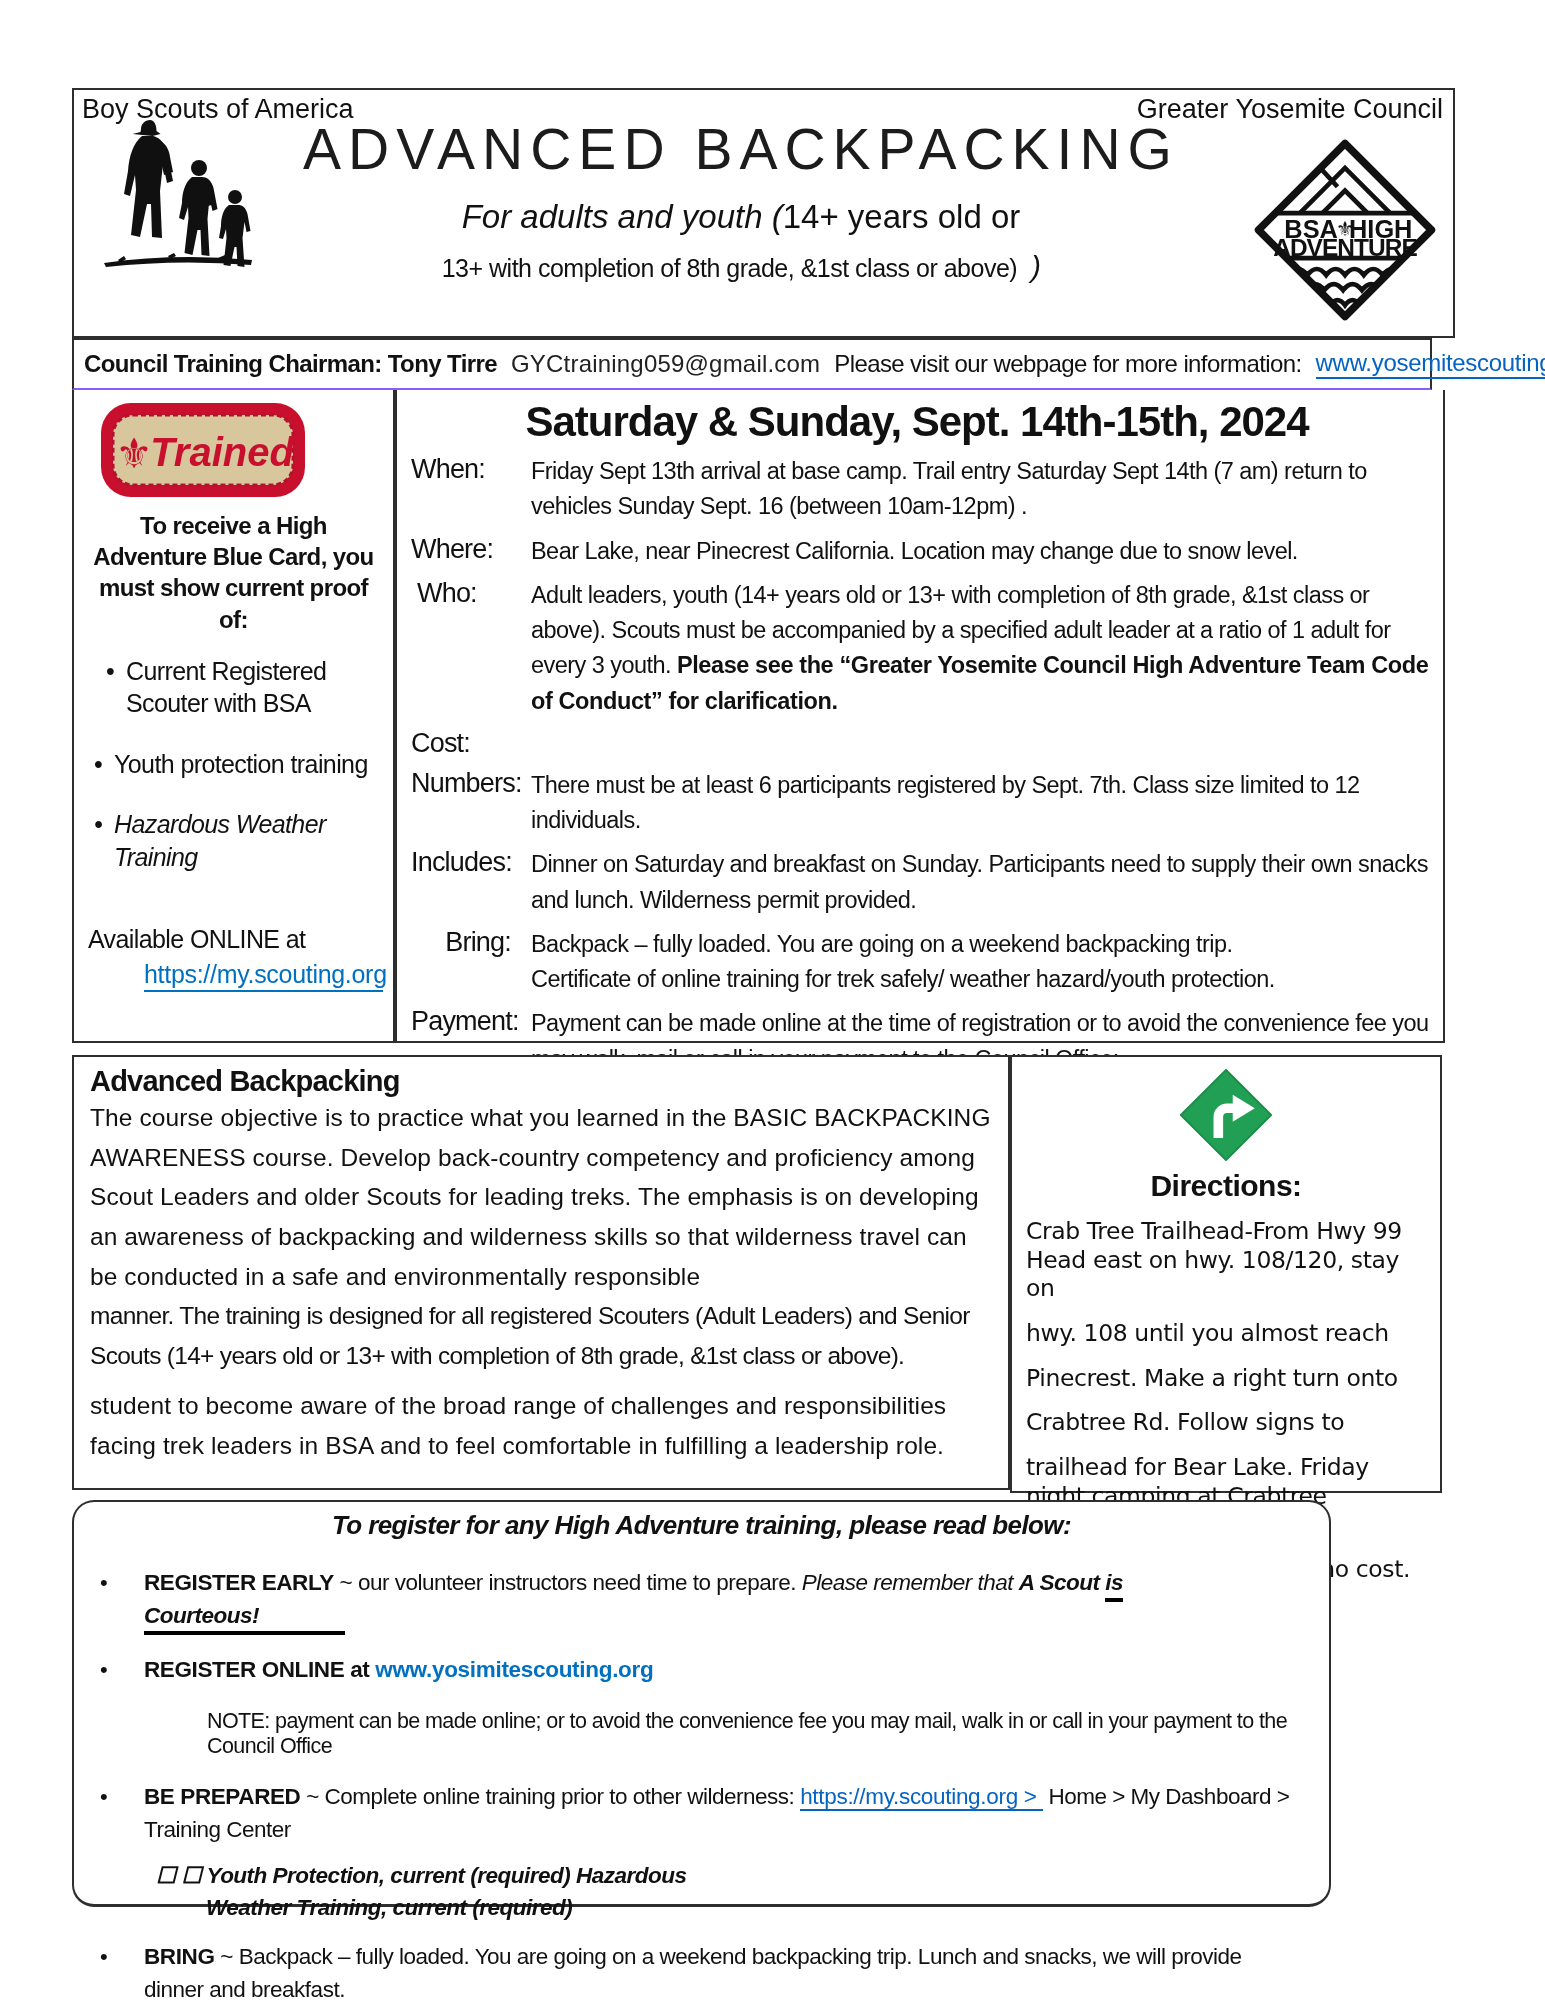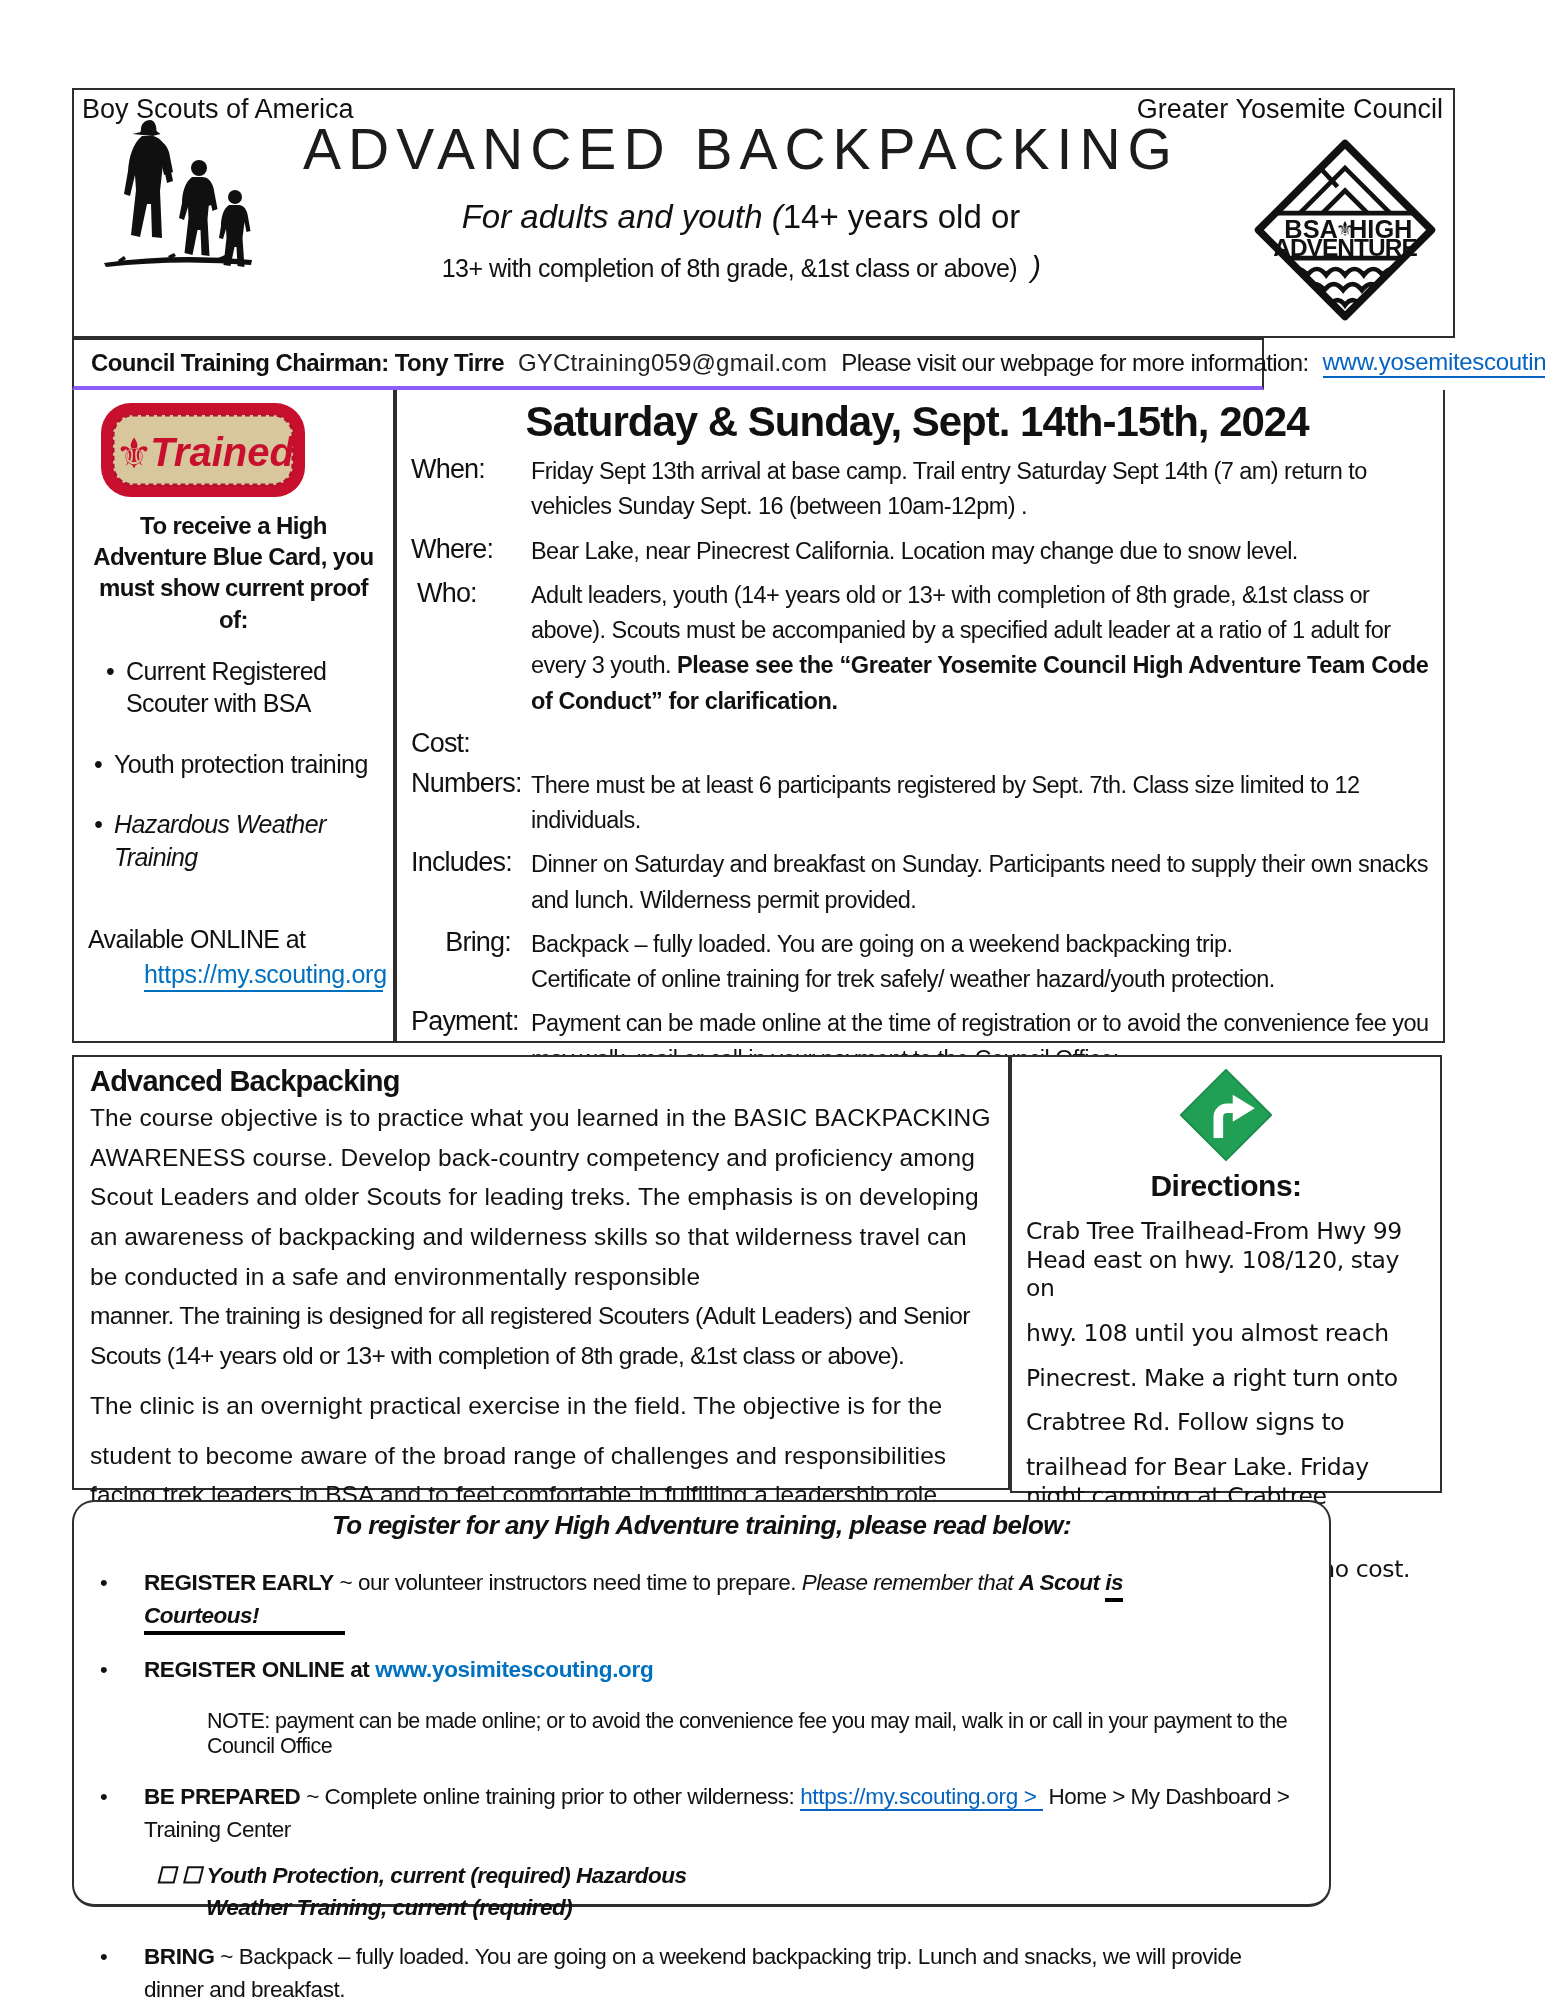--- a/index.html
+++ b/index.html
@@ -13,22 +13,22 @@
   .org-right{position:absolute;top:4px;right:10px;font-size:27px;}
   .hdr-center{position:absolute;left:190px;right:235px;top:26px;text-align:center;}
   .hdr-title{font-size:57px;font-weight:300;letter-spacing:7px;color:#1c1c1c;}
   .hdr-sub1{margin-top:16px;font-size:33px;}
   .hdr-sub1 .it{font-style:italic;}
   .hdr-sub2{margin-top:15px;font-size:25px;letter-spacing:-0.5px;}
   .hdr-sub2 .paren{font-style:italic;font-size:29px;padding-left:14px;}
   .hikers{position:absolute;left:24px;top:14px;width:160px;height:170px;}
   .halogo{position:absolute;right:14px;top:44px;width:188px;height:192px;}
   
-  .chair{left:72px;top:338px;width:1192px;height:52px;border-bottom:4px solid #8b5cf6;
-         display:flex;align-items:center;padding:0 17px;gap:14px;white-space:nowrap;}
+  .chair{left:72px;top:338px;width:1360px;height:52px;border-bottom:2px solid #8b5cf6;
+         display:flex;align-items:center;padding:0 10px;gap:14px;white-space:nowrap;}
   .chair .lbl{font-weight:bold;font-size:24px;letter-spacing:-0.6px;}
   .chair .mail{font-size:24px;letter-spacing:0.2px;color:#222;}
   .chair .info{font-size:24px;letter-spacing:-0.6px;}
   .chair .lnk{font-size:24px;color:#0563C1;border-bottom:2px solid #0563C1;padding-right:44px;letter-spacing:-0.3px;}
   
   .side{left:72px;top:390px;width:323px;height:653px;border-top:none;padding:8px 10px;}
   .badge{display:block;margin:2px 0 10px 14px;width:210px;height:100px;}
   .side-head{font-weight:bold;font-size:24px;text-align:center;letter-spacing:-0.6px;line-height:1.3;margin:6px 2px;}
   .side-ul{margin:20px 0 0 0;font-size:25px;letter-spacing:-0.6px;line-height:1.3;}
   .side-li{position:relative;padding-left:30px;margin-bottom:28px;}
@@ -202,21 +202,20 @@
     <div class="srow">
       <div class="slabel">Payment:</div>
       <div class="stext">Payment can be made online at the time of registration or to avoid the convenience fee you may walk, mail or call in your payment to the Council Office:</div>
     </div>
   </div>
 
   <div class="box course">
     <div class="course-title">Advanced Backpacking</div>
     <p>The course objective is to practice what you learned in the BASIC BACKPACKING AWARENESS course. Develop back-country competency and proficiency among Scout Leaders and older Scouts for leading treks. The emphasis is on developing an awareness of backpacking and wilderness skills so that wilderness travel can be conducted in a safe and environmentally responsible</p>
     <p class="cnd">manner. The training is designed for all registered Scouters (Adult Leaders) and Senior Scouts (14+ years old or 13+ with completion of 8th grade, &amp;1st class or above).</p>
-    <p class="gap">The clinic is an overnight practical exercise in the field. The objective is for the</p>
     <p class="gap">student to become aware of the broad range of challenges and responsibilities facing trek leaders in BSA and to feel comfortable in fulfilling a leadership role.</p>
   </div>
 
   <div class="box dir">
     <svg class="dir-icon" viewBox="0 0 100 100">
       <path d="M50 3 L97 50 L50 97 L3 50 Z" fill="#21A055" stroke="#1c8c4a" stroke-width="2" stroke-linejoin="round"></path>
       <path d="M42 74 L42 52 a9 9 0 0 1 9 -9 L60 43" fill="none" stroke="#fff" stroke-width="10"></path>
       <path d="M57 29 L80 43 L57 57 Z" fill="#fff"></path>
     </svg>
     <div class="dir-head">Directions:</div>

